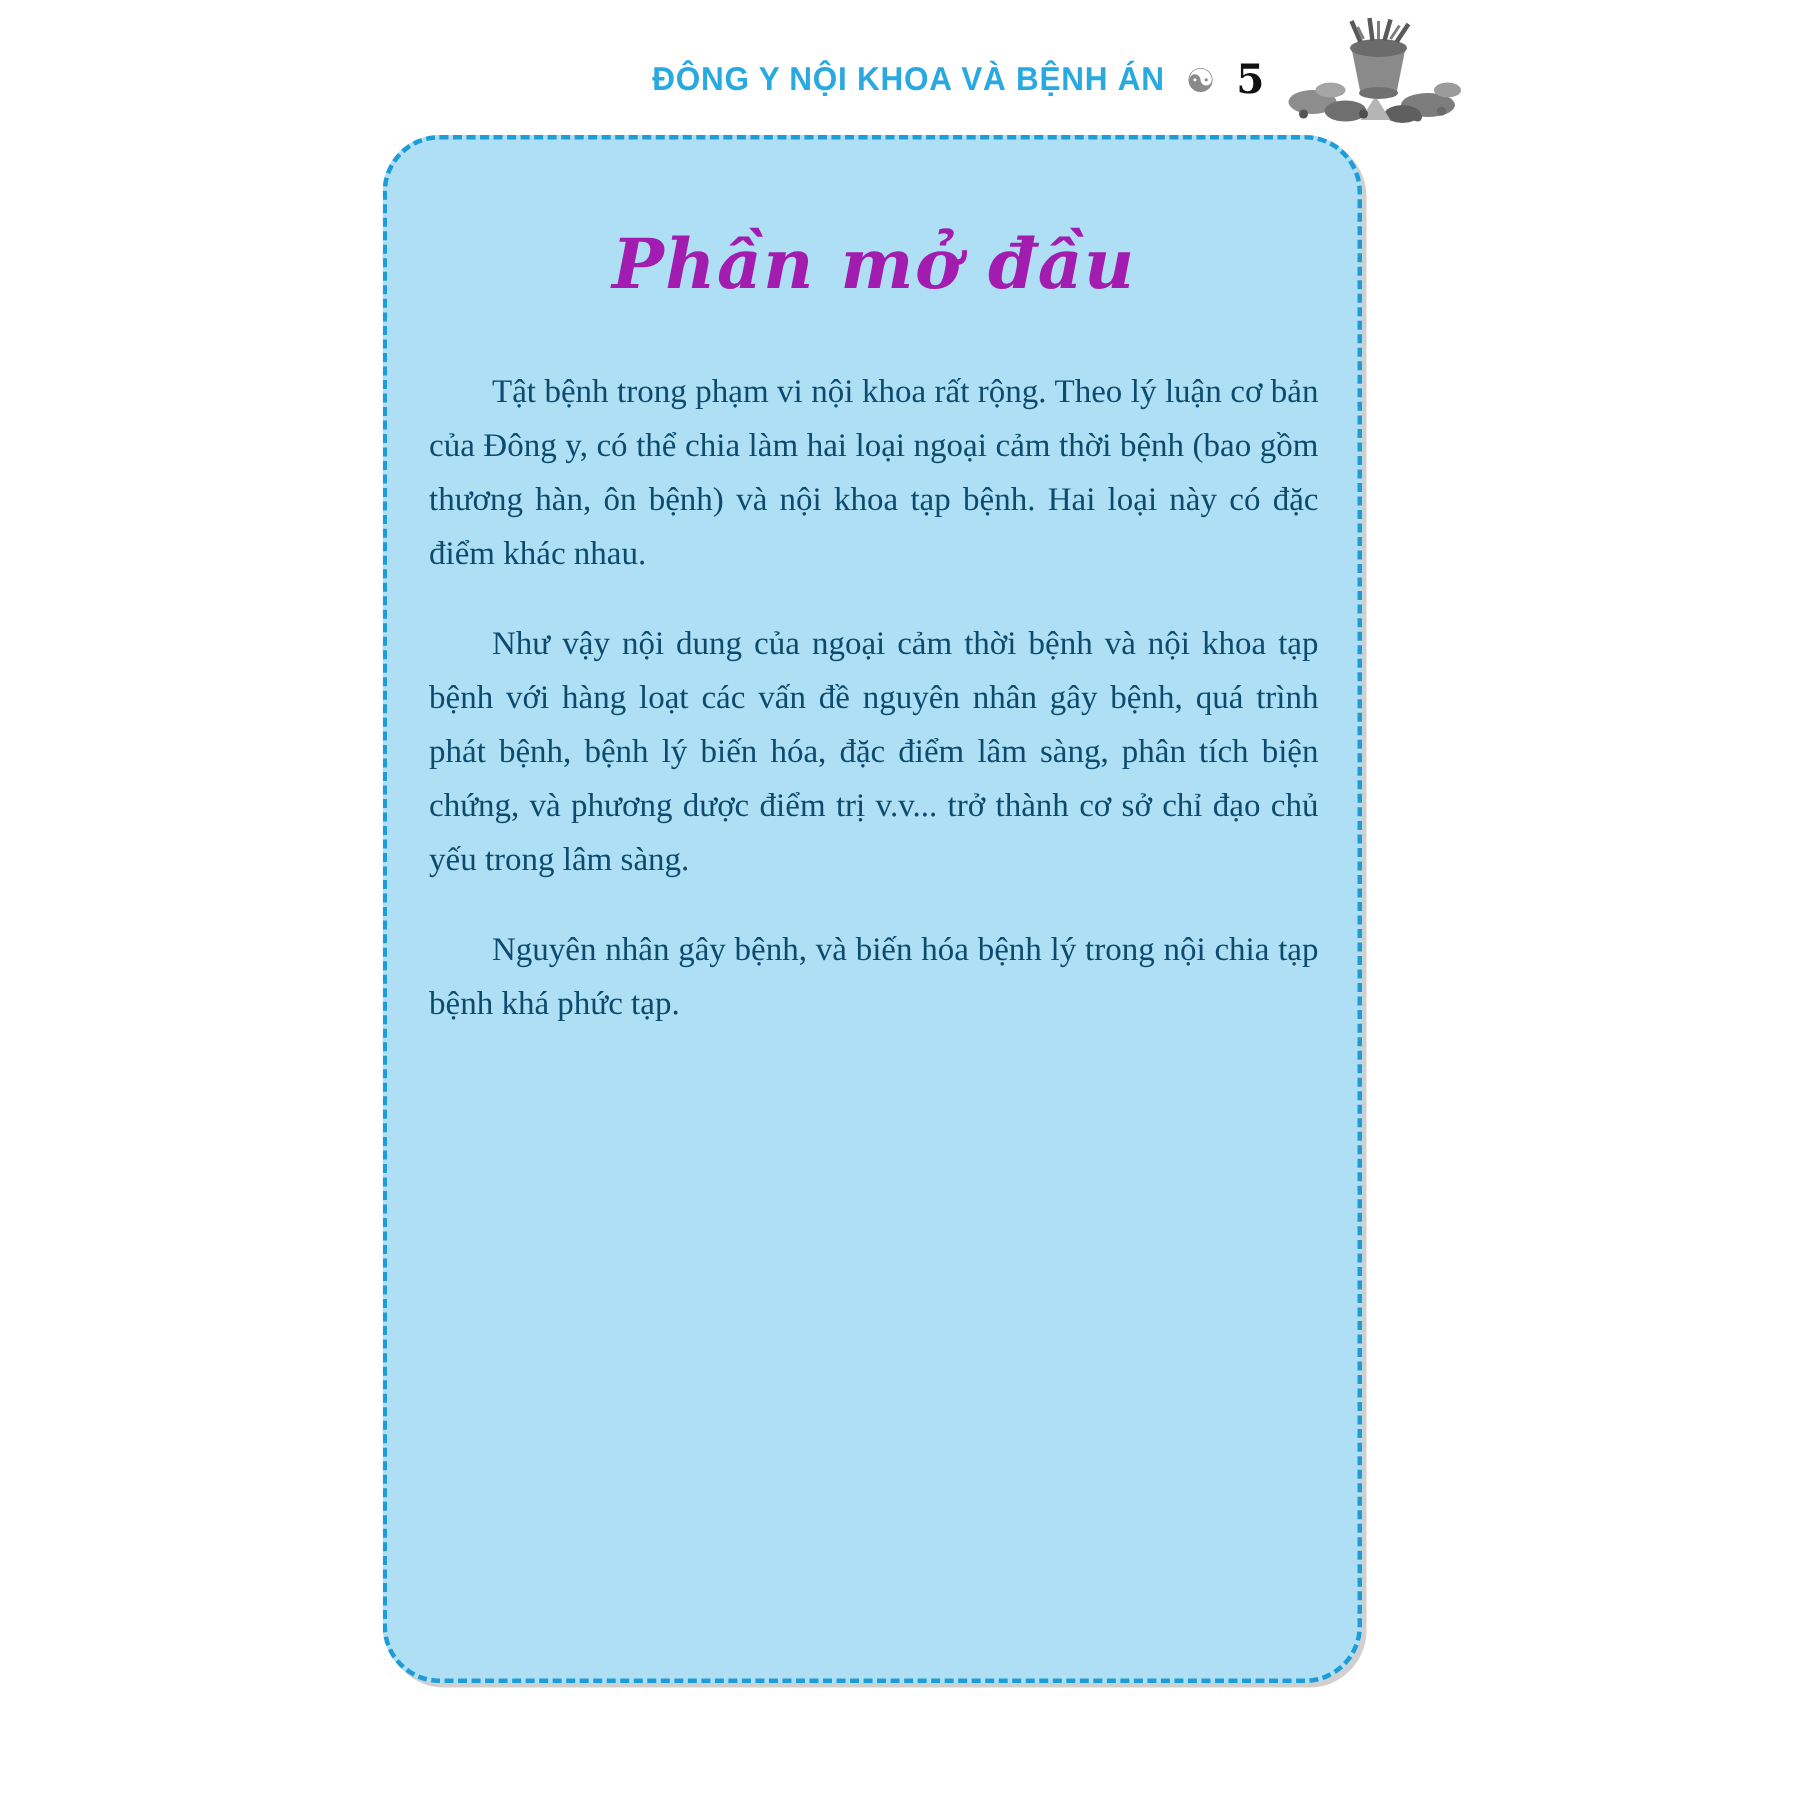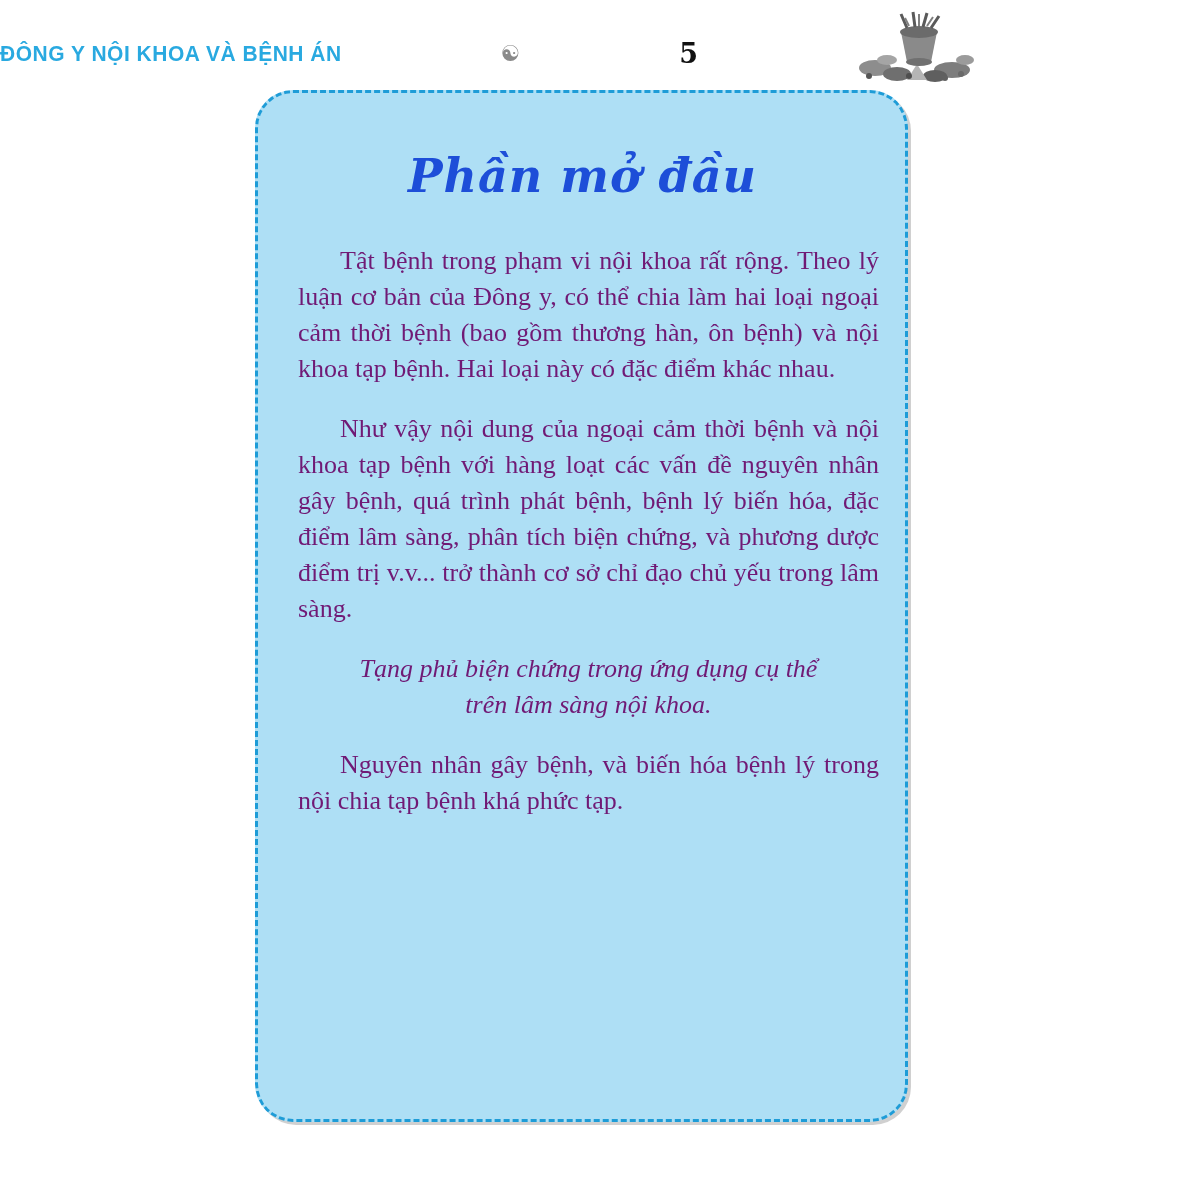--- a/index.html
+++ b/index.html
@@ -17,21 +17,21 @@
   }
 
   
   .header {
     position: absolute;
     top: 8px;
     left: 0;
     width: 975px;
     height: 78px;
     display: flex;
-    justify-content: space-between;
+    justify-content: flex-end;
     align-items: center;
     gap: 14px;
   }
   .header-title {
     font-family: "Liberation Sans", sans-serif;
     font-weight: bold;
     font-size: 21px;
     letter-spacing: 0.5px;
     color: #29a9e0;
     transform: scaleY(1.05);
@@ -70,30 +70,30 @@
     border: 3px dashed #1e9cd7;
     border-radius: 38px;
     box-shadow: 3px 3px 0 rgba(120,120,120,0.35);
     padding: 50px 26px 0 28px;
   }
   .section-title {
     font-family: "DejaVu Serif", serif;
     font-style: italic;
     font-weight: bold;
     font-size: 46px;
-    color: #1d4ed8;
+    color: #a21caf;
     text-align: center;
     margin: 6px 0 40px 0;
     letter-spacing: 1px;
   }
   .paragraphs p {
-    font-size: 26px;
+    font-size: 22px;
     line-height: 36px;
-    color: #701a75;
-    margin: 0 0 24px 12px;
+    color: #0c4a6e;
+    margin: 0 0 24px 0;
   }
   .paragraphs p.body {
     text-align: justify;
     text-indent: 42px;
   }
   .paragraphs p.centered-italic {
     text-align: center;
     font-style: italic;
     text-indent: 0;
     padding: 0 40px;
@@ -135,18 +135,17 @@
         <circle cx="104" cy="64" r="3" fill="#6a6a6a"></circle>
       </svg>
     </span>
   </div>
 
   <div class="content-box">
     <h1 class="section-title">Phần mở đầu</h1>
     <div class="paragraphs" id="paragraphs">
         <p class="body"><span class="seg-normal">Tật bệnh trong phạm vi nội khoa rất rộng. Theo lý luận cơ bản của Đông y, có thể chia làm hai loại ngoại cảm thời bệnh (bao gồm thương hàn, ôn bệnh) và nội khoa tạp bệnh. Hai loại này có đặc điểm khác nhau.</span></p>
         <p class="body"><span class="seg-normal">Như vậy nội dung của ngoại cảm thời bệnh và nội khoa tạp bệnh với hàng loạt các vấn đề nguyên nhân gây bệnh, quá trình phát bệnh, bệnh lý biến hóa, đặc điểm lâm sàng, phân tích biện chứng, và phương dược điểm trị v.v... trở thành cơ sở chỉ đạo chủ yếu trong lâm sàng.</span></p>
-        <p class="centered-italic"><span class="seg-italic">Tạng phủ biện chứng trong ứng dụng cụ thể trên lâm sàng nội khoa.</span></p>
         <p class="body"><span class="seg-normal">Nguyên nhân gây bệnh, và biến hóa bệnh lý trong nội chia tạp bệnh khá phức tạp.</span></p>
       </div>
   </div>
 
 </div>
 
 </body></html>

